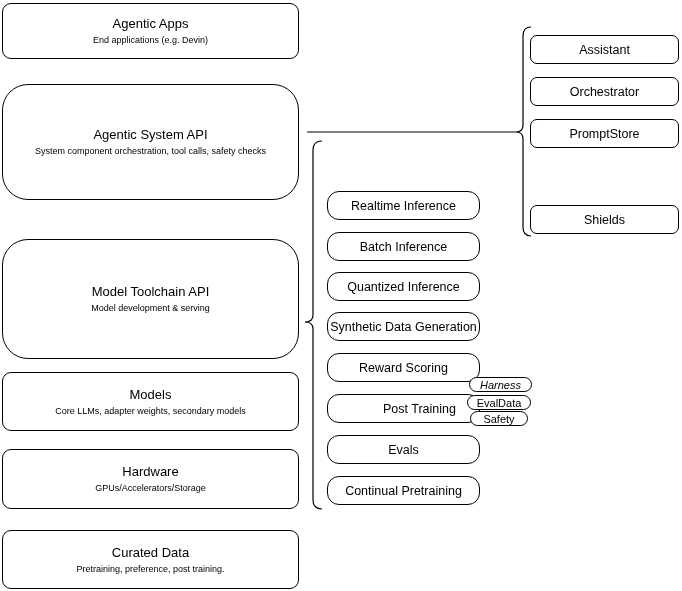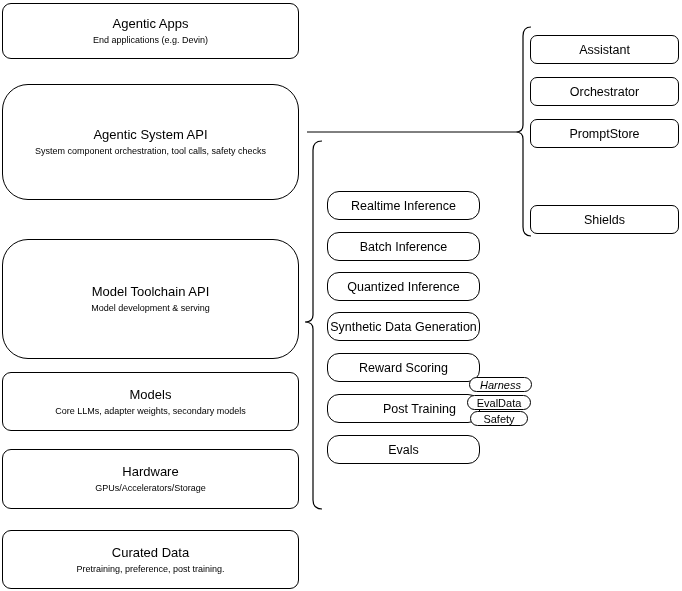--- a/index.html
+++ b/index.html
@@ -149,20 +149,21 @@
     <div class="s">Pretraining, preference, post training.</div>
   </div>
 
   <div class="mbox" id="mbox-0">Realtime Inference</div>
   <div class="mbox" id="mbox-1">Batch Inference</div>
   <div class="mbox" id="mbox-3">Synthetic Data Generation</div>
   <div class="mbox" id="mbox-2">Quantized Inference</div>
   <div class="mbox" id="mbox-4">Reward Scoring</div>
   <div class="mbox" id="mbox-5">Post Training</div>
   <div class="mbox" id="mbox-6">Evals</div>
+  <div class="mbox" id="mbox-7">Continual Pretraining</div>
 
   <div class="pill" id="pill-0">Harness</div>
   <div class="pill" id="pill-1">EvalData</div>
   <div class="pill" id="pill-2">Safety</div>
 
   <div class="rbox" id="rbox-0">Assistant</div>
   <div class="rbox" id="rbox-1">Orchestrator</div>
   <div class="rbox" id="rbox-2">PromptStore</div>
   <div class="rbox" id="rbox-4">Shields</div>
 

